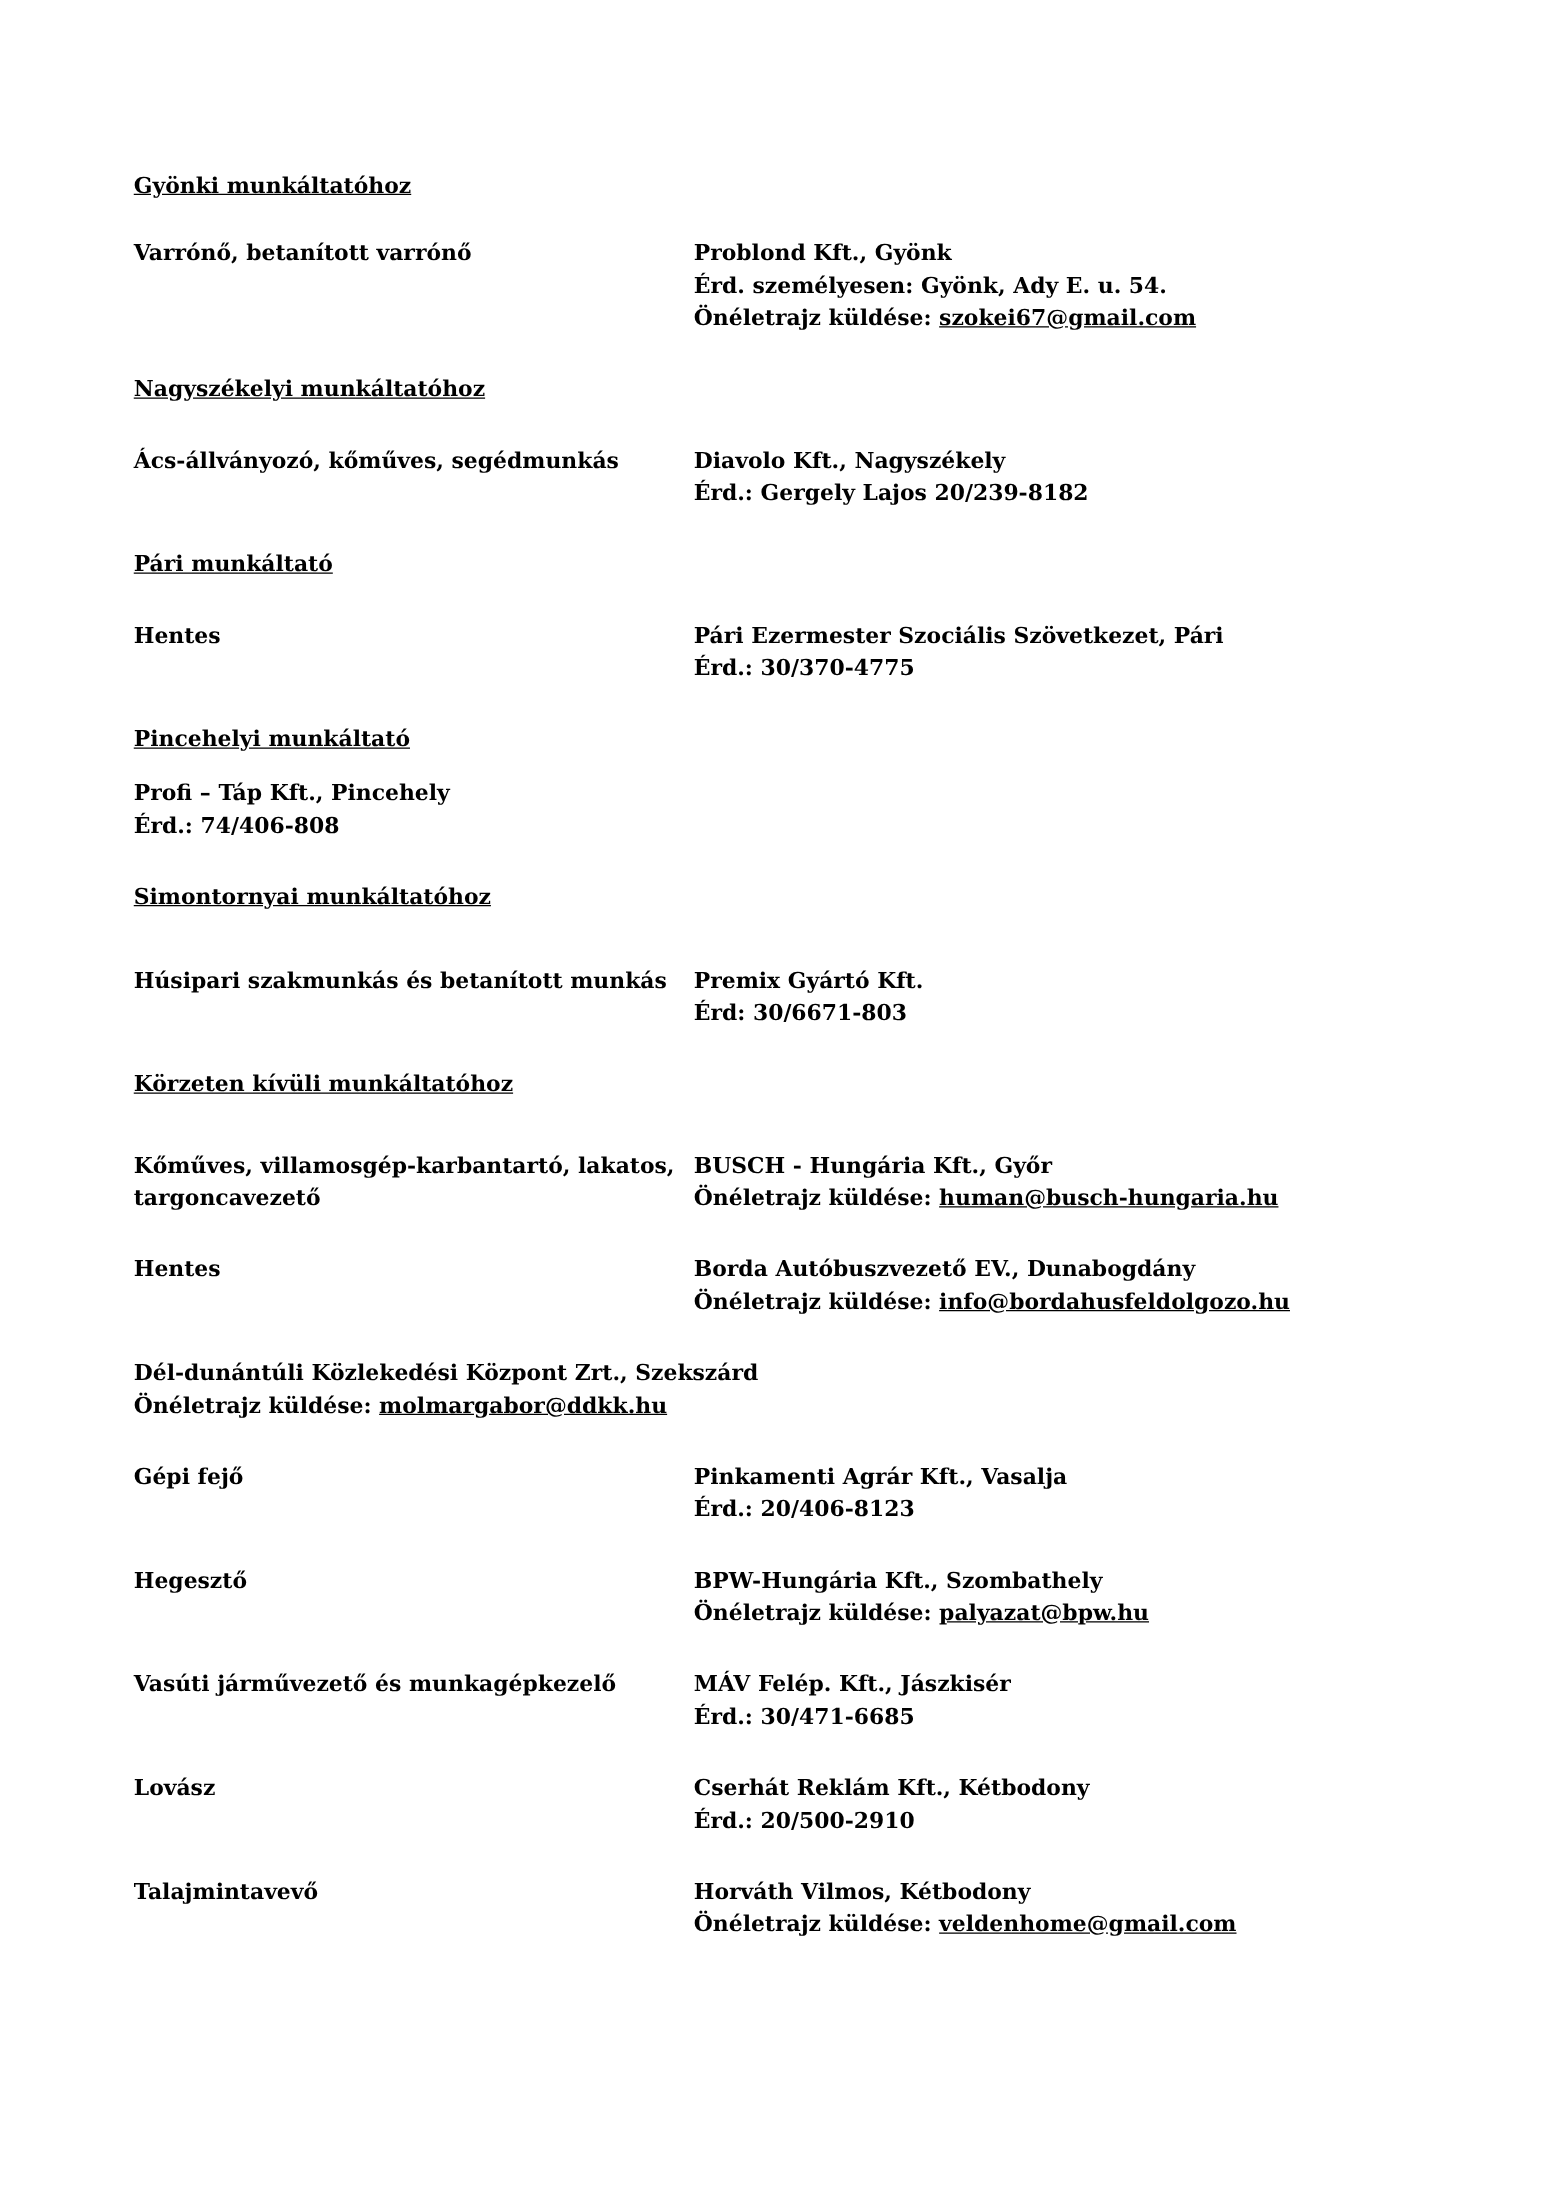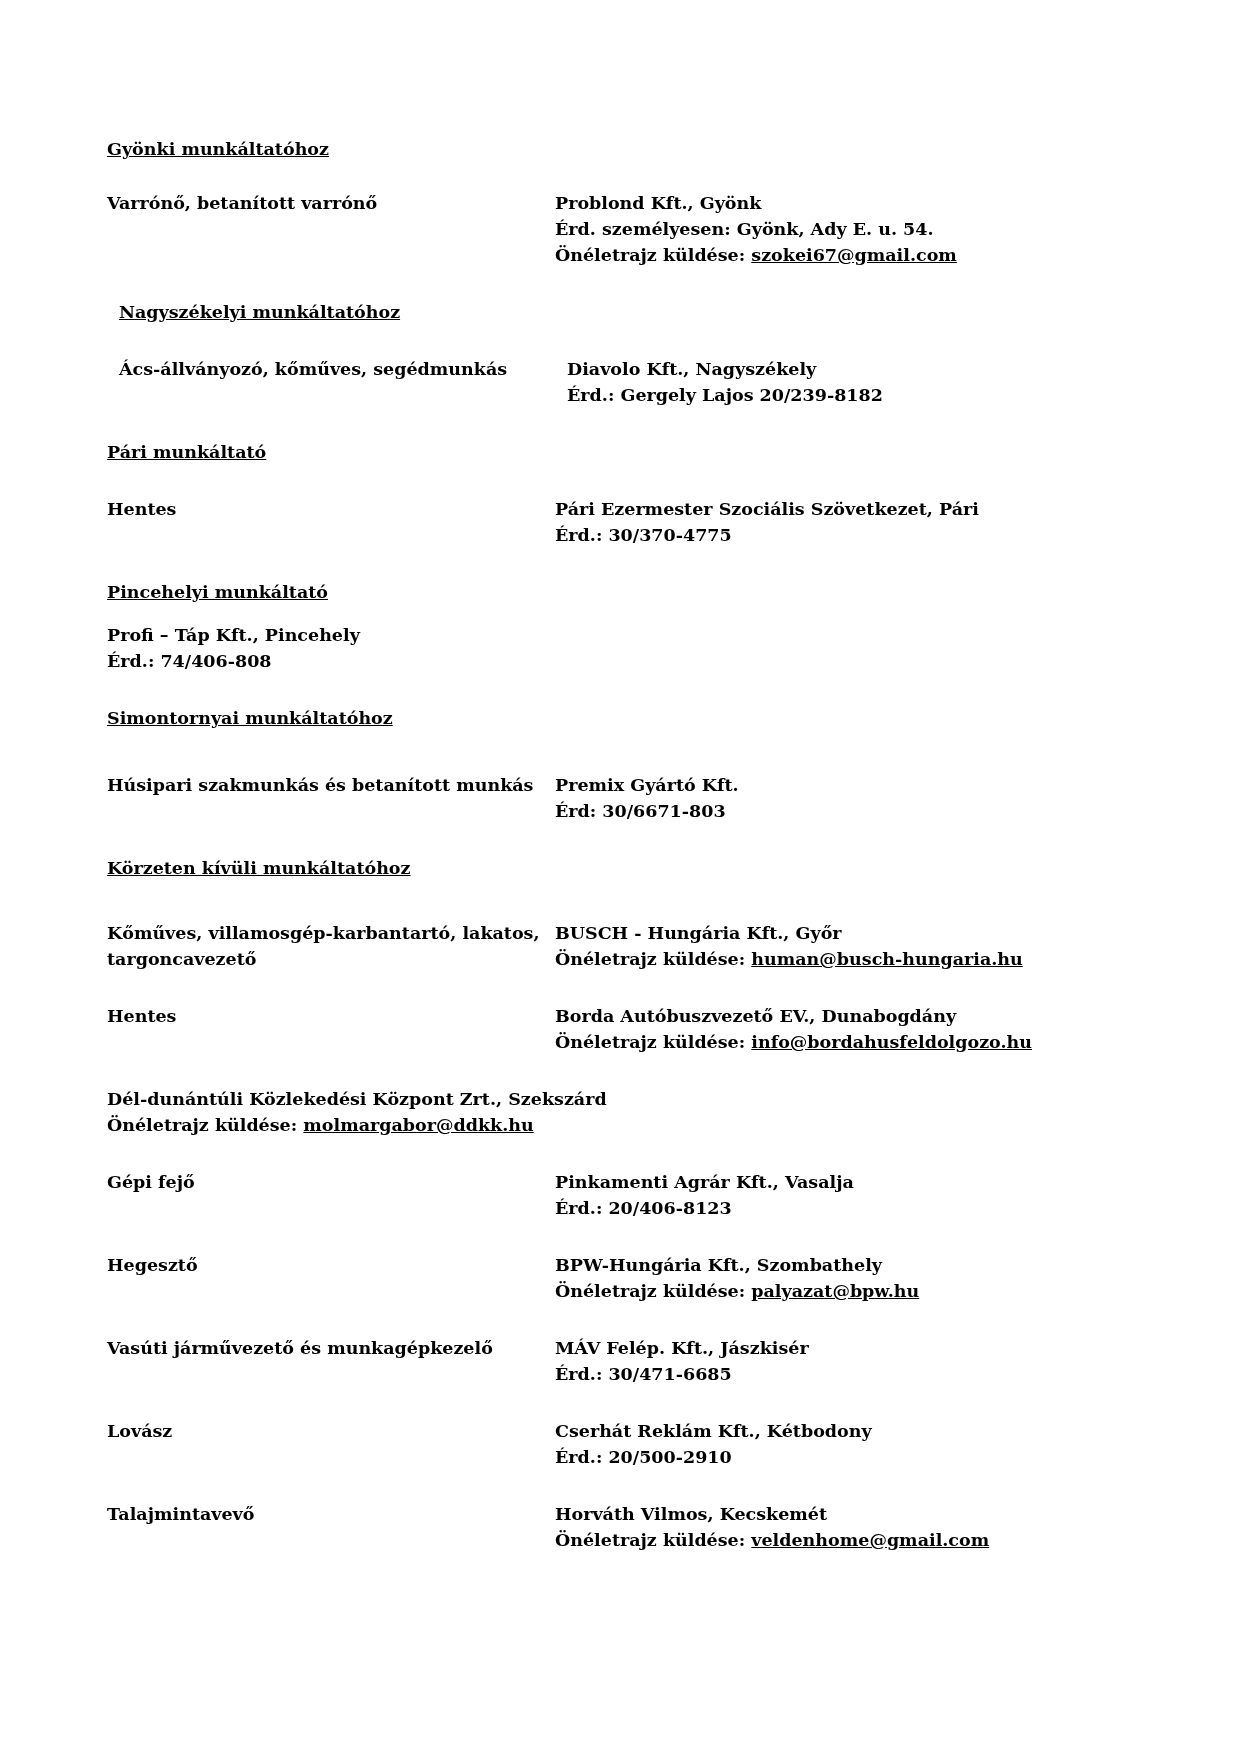--- a/index.html
+++ b/index.html
@@ -16,21 +16,21 @@
     overflow: hidden;
   }
   .section { margin: 0; }
   .heading {
     font-size: 17.5px;
     line-height: 26px;
     font-weight: bold;
     text-decoration: underline;
     margin: 0 0 31px 0;
   }
-  .s2 { margin-top: 9px; margin-left: 12px; }
+  .s2 { margin-top: 9px; }
   .s4 { margin-top: 12px; }
   .s5 { margin-top: 27px; }
   .s6 { margin-top: 17px; }
   .s1 .heading { margin-bottom: 28px; }
   .s4 .heading { margin-bottom: 17px; }
   .s5 .heading { margin-bottom: 41px; }
   .s6 .heading { margin-bottom: 39px; }
   .entry { display: flex; align-items: flex-start; margin-bottom: 31px; font-weight: bold; }
   .job { width: 448px; flex: 0 0 448px; box-sizing: border-box; padding-right: 24px; }
   .info { flex: 1 1 auto; }
@@ -179,19 +179,19 @@
         <div class="info-line">Cserhát Reklám Kft., Kétbodony</div>
         <div class="info-line">Érd.: 20/500-2910</div>
       </div>
     </div>
 
     <div class="entry">
       <div class="job">
         <div class="job-line">Talajmintavevő</div>
       </div>
       <div class="info">
-        <div class="info-line">Horváth Vilmos, Kecskemét</div>
+        <div class="info-line">Horváth Vilmos, Kétbodony</div>
         <div class="info-line"><span>Önéletrajz küldése: </span><a class="email-link">veldenhome@gmail.com</a></div>
       </div>
     </div>
 
   </section>
 </div>
 
 </body></html>

